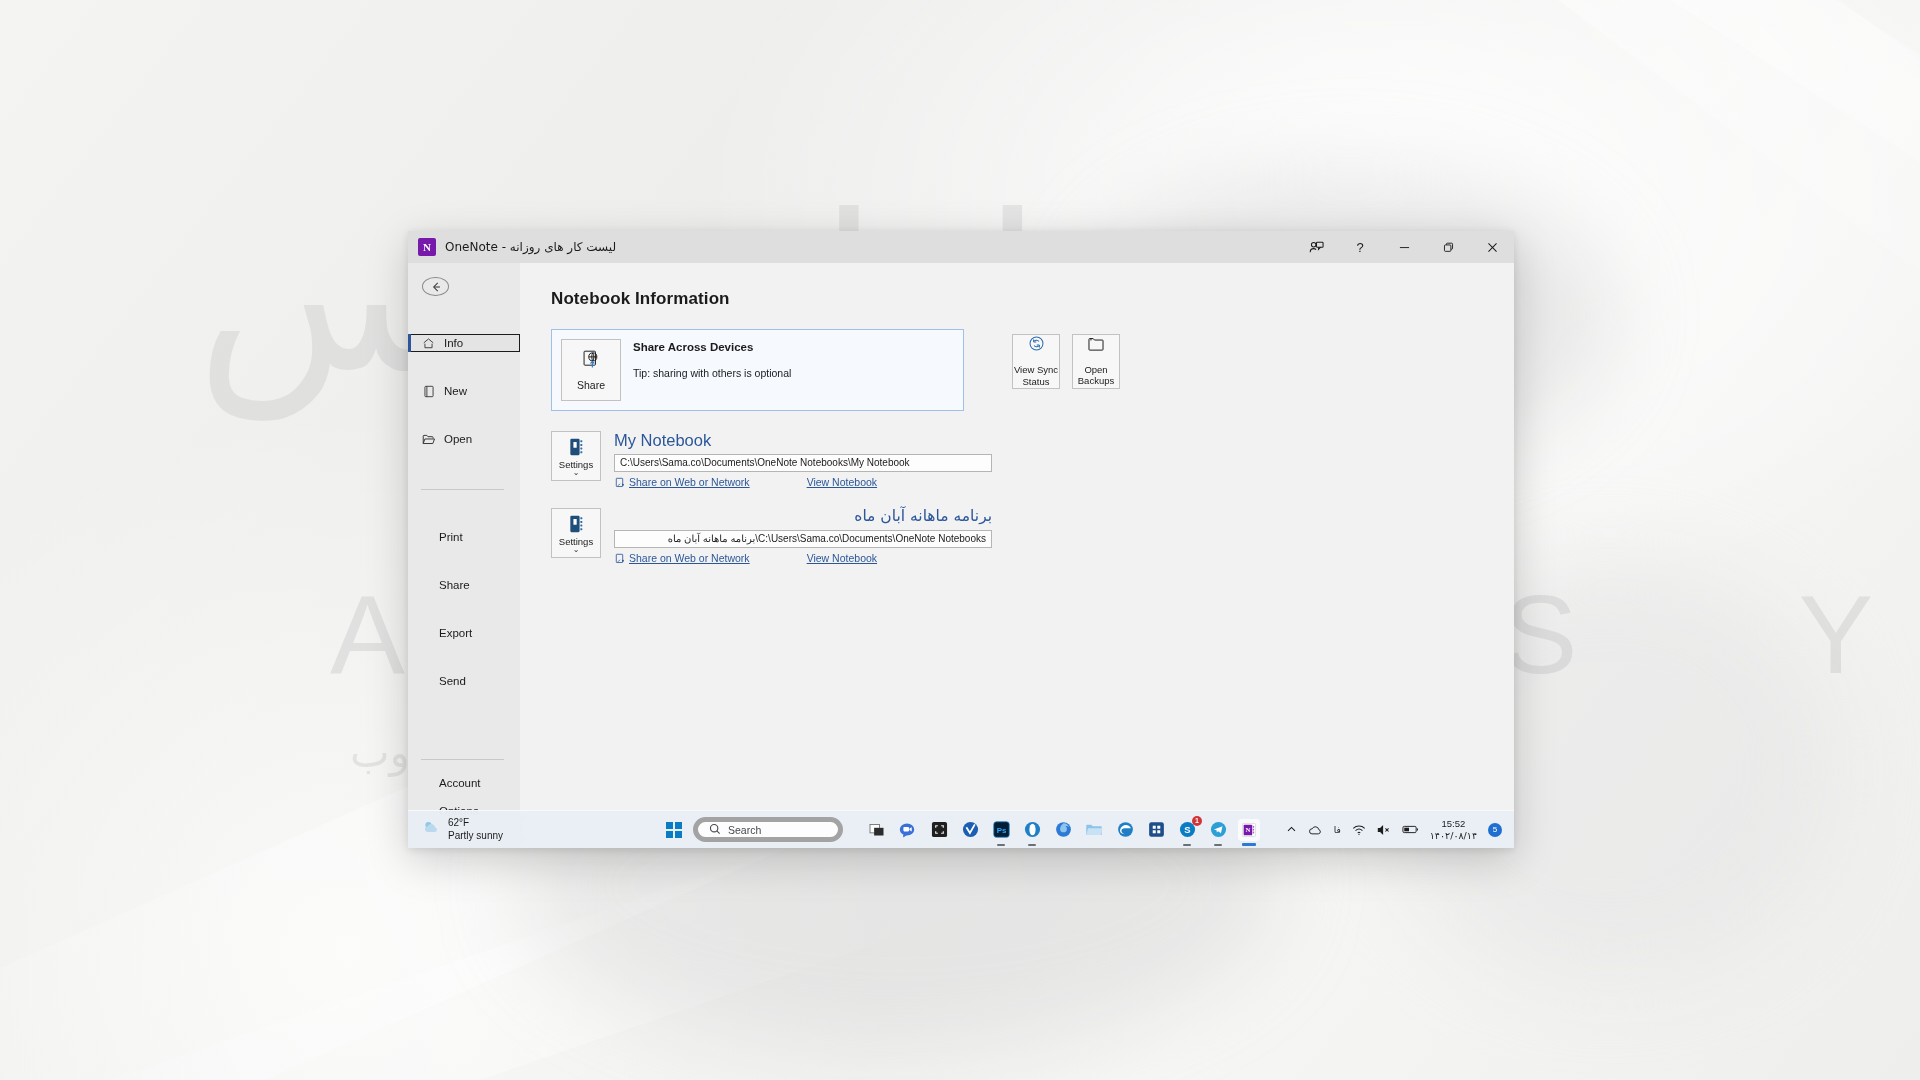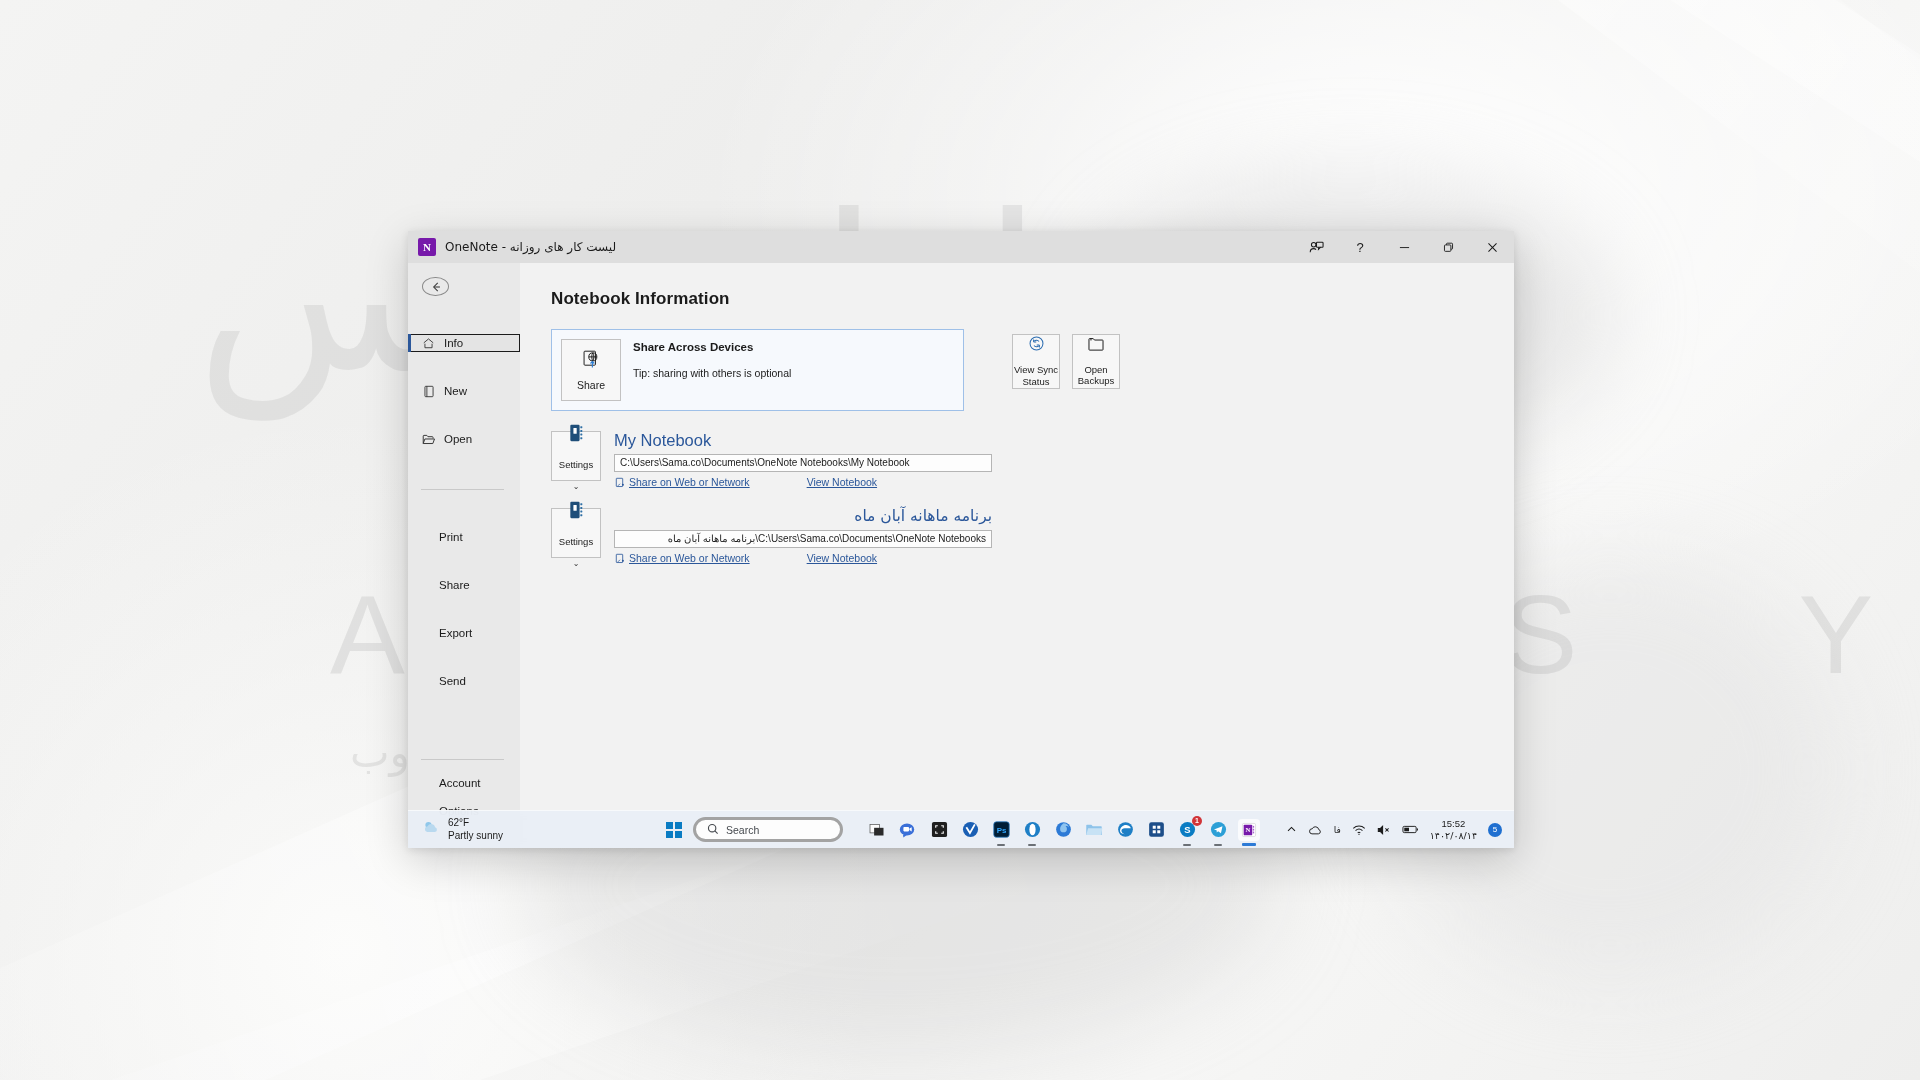--- a/index.html
+++ b/index.html
@@ -220,21 +220,21 @@
   }
 
   
   .nb-row { display: flex; align-items: flex-start; margin-top: 20px; }
   .nb-settings {
     width: 50px; height: 50px;
     border: 1px solid #c2c2c2;
     background: #f7f7f7;
     display: flex; flex-direction: column;
     align-items: center; justify-content: center;
-    gap: 14px;
+    gap: 0;
     font-size: 9.5px; color: #1b1b1b;
     flex: 0 0 50px;
   }
   .nb-settings .caret { font-size: 8px; line-height: 6px; color: #333; }
   .nb-info { margin-left: 13px; }
   .nb-name {
     font-size: 16.5px;
     color: #2b579a;
     line-height: 1.1;
     margin-bottom: 5px;
@@ -297,21 +297,21 @@
     display: flex;
     align-items: center;
     gap: 7px;
   }
   .start-btn { width: 24px; height: 24px; display: flex; align-items: center; justify-content: center; }
   .win-logo { display: grid; grid-template-columns: 7px 7px; grid-template-rows: 7px 7px; gap: 2px; }
   .win-logo i { background: #0a7cc3; display: block; }
   .search-pill {
     width: 150px; height: 25px;
     background: #fdfdfd;
-    border: 3px solid #a3a3a3;
+    border: 5px solid #a3a3a3;
     border-radius: 13px;
     display: flex; align-items: center;
     gap: 7px;
     padding: 0 11px;
     font-size: 10.5px;
     color: #45494e;
   }
   .tb-apps { display: flex; align-items: center; gap: 9px; margin-left: 16px; }
   .tbi {
     width: 22px; height: 22px;

